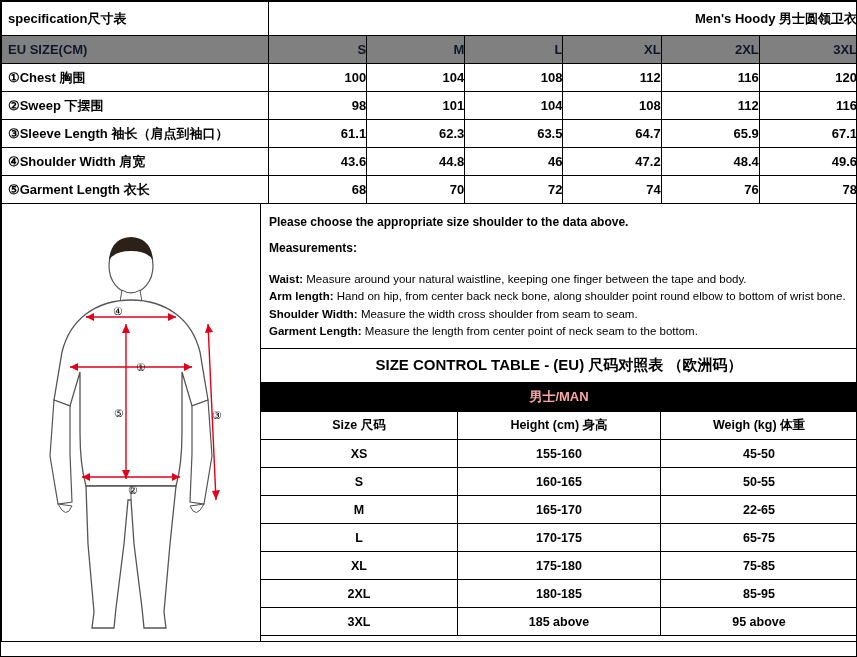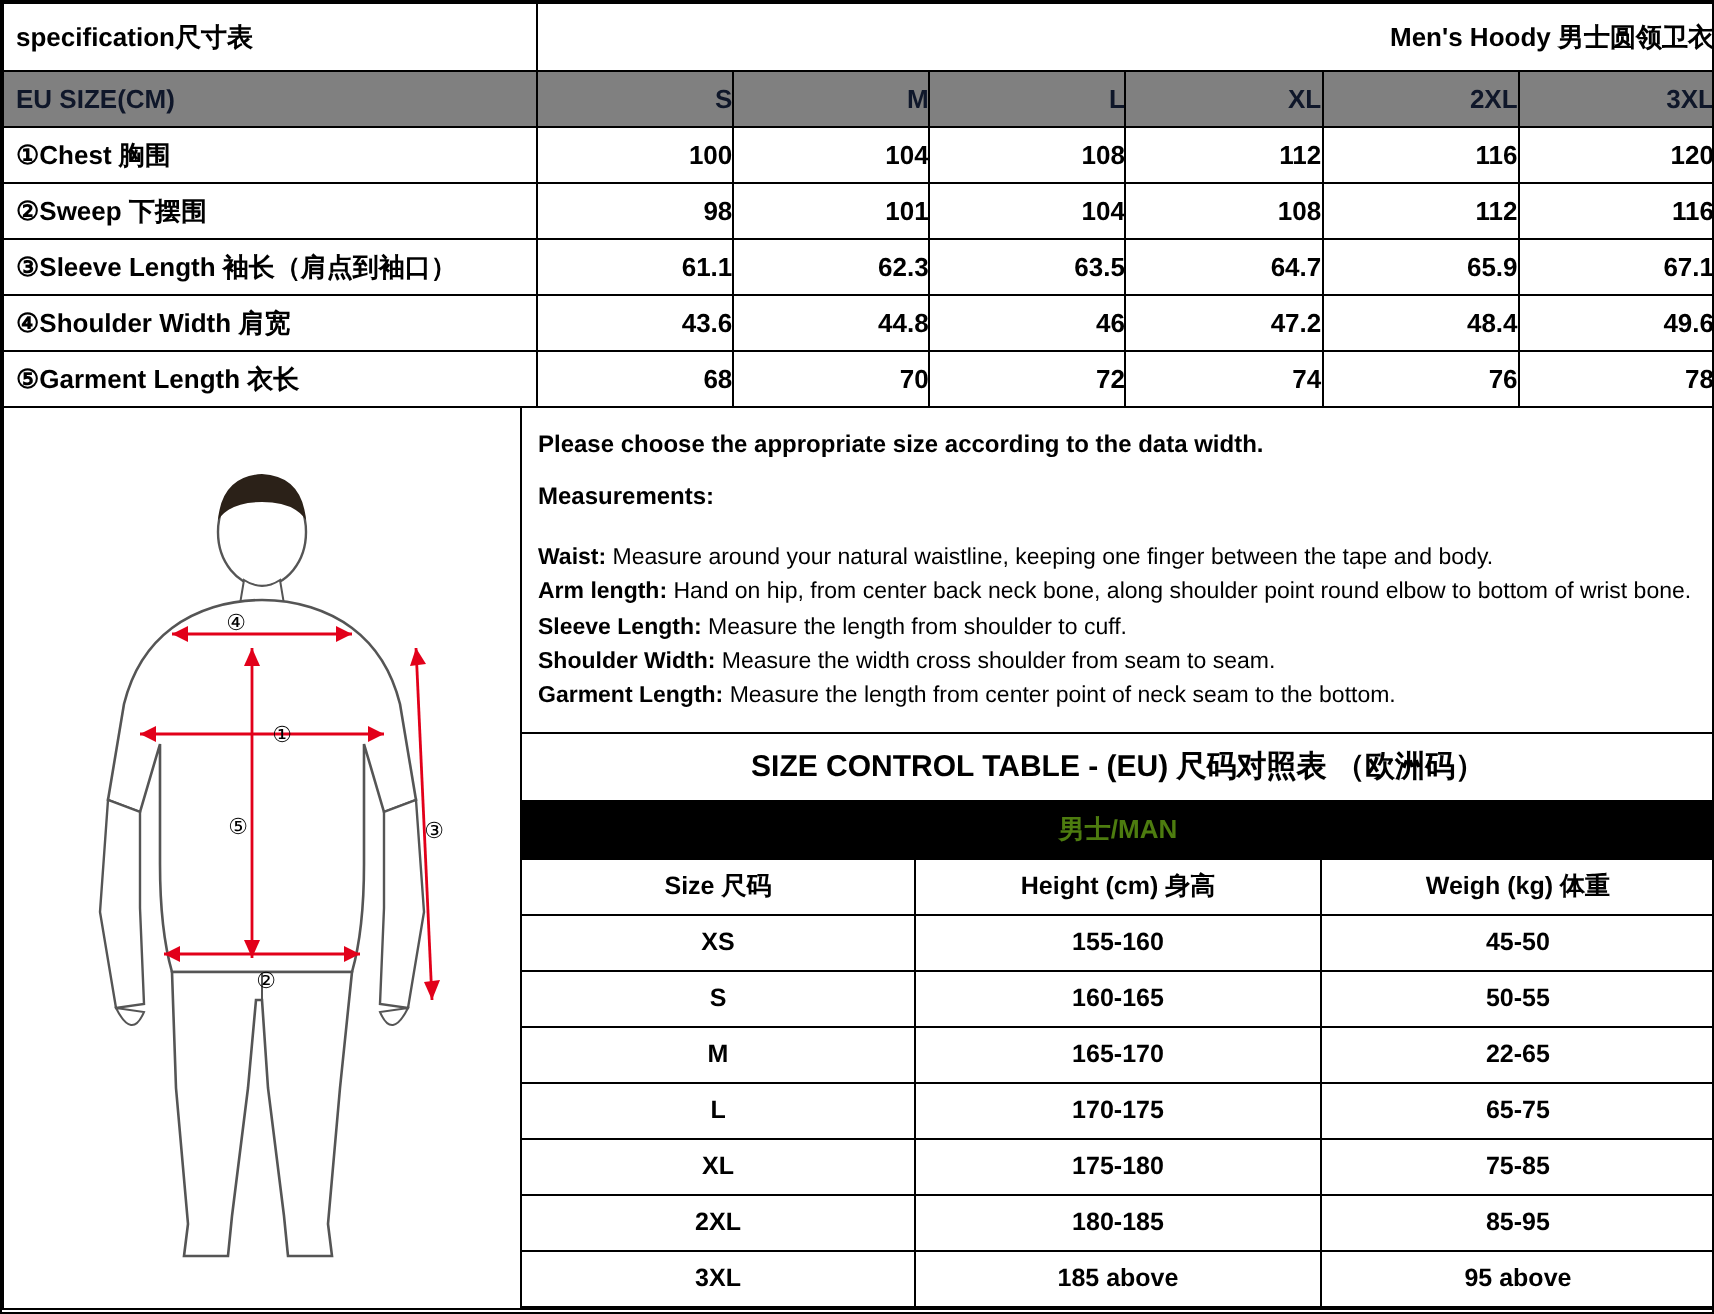--- a/index.html
+++ b/index.html
@@ -109,21 +109,21 @@
   .sct-title {
     text-align: center;
     font-weight: bold;
     font-size: 15px;
     padding: 7px 0 7px 0;
     border-top: 1px solid #000;
     border-bottom: 1px solid #000;
   }
   .man-bar {
     background: #000;
-    color: #4d7c0f;
+    color: #fca5a5;
     text-align: center;
     font-weight: bold;
     font-size: 13px;
     padding: 5px 0;
   }
   table.controltable {
     border-collapse: collapse;
     table-layout: fixed;
     width: 100%;
   }
@@ -268,25 +268,24 @@
           <text x="215" y="215" text-anchor="middle">③</text>
           <text x="116" y="111" text-anchor="middle">④</text>
           <text x="117" y="213" text-anchor="middle">⑤</text>
         </g>
       </svg>
     </div>
 
     <div class="right-cell">
 
       <div class="measure-block">
-        <div class="lead">Please choose the appropriate size according to the data width.</div>
+        <div class="lead">Please choose the appropriate size shoulder to the data above.</div>
         <div class="mhead">Measurements:</div>
         <p><b>Waist:</b><span> Measure around your natural waistline, keeping one finger between the tape and body.</span></p>
         <p><b>Arm length:</b><span> Hand on hip, from center back neck bone, along shoulder point round elbow to bottom of wrist bone.</span></p>
-        <p><b>Sleeve Length:</b><span> Measure the length from shoulder to cuff.</span></p>
         <p><b>Shoulder Width:</b><span> Measure the width cross shoulder from seam to seam.</span></p>
         <p><b>Garment Length:</b><span> Measure the length from center point of neck seam to the bottom.</span></p>
       </div>
 
       <div class="sct-title">SIZE CONTROL TABLE - (EU) 尺码对照表  （欧洲码）</div>
       <div class="man-bar">男士/MAN</div>
 
       <table class="controltable">
         <tbody>
           <tr>

